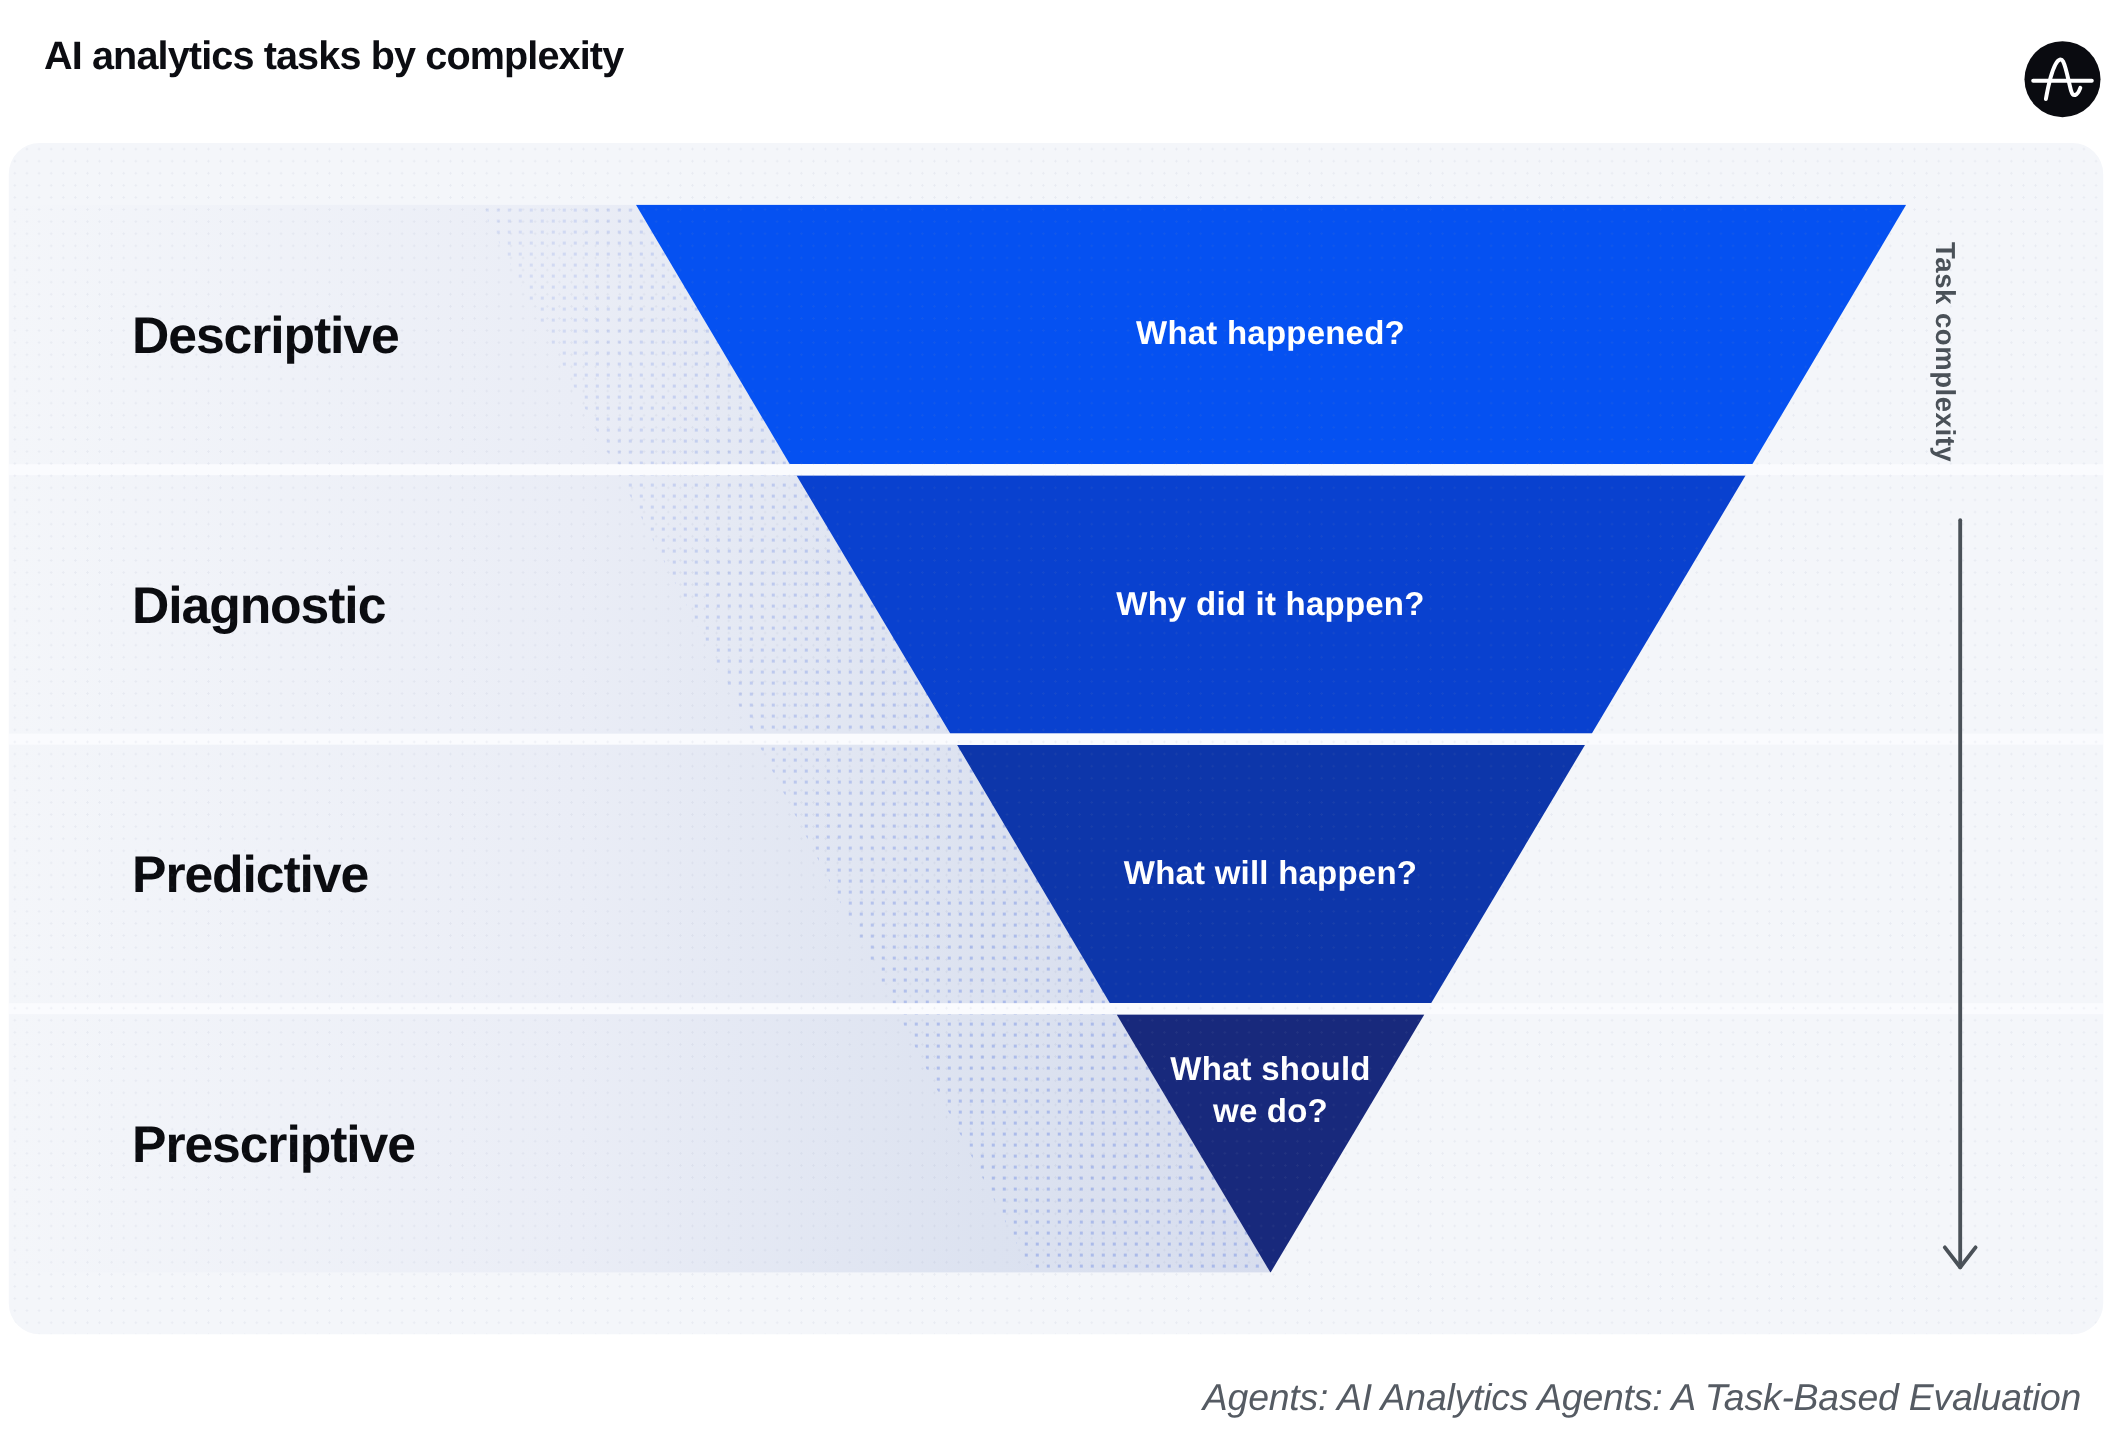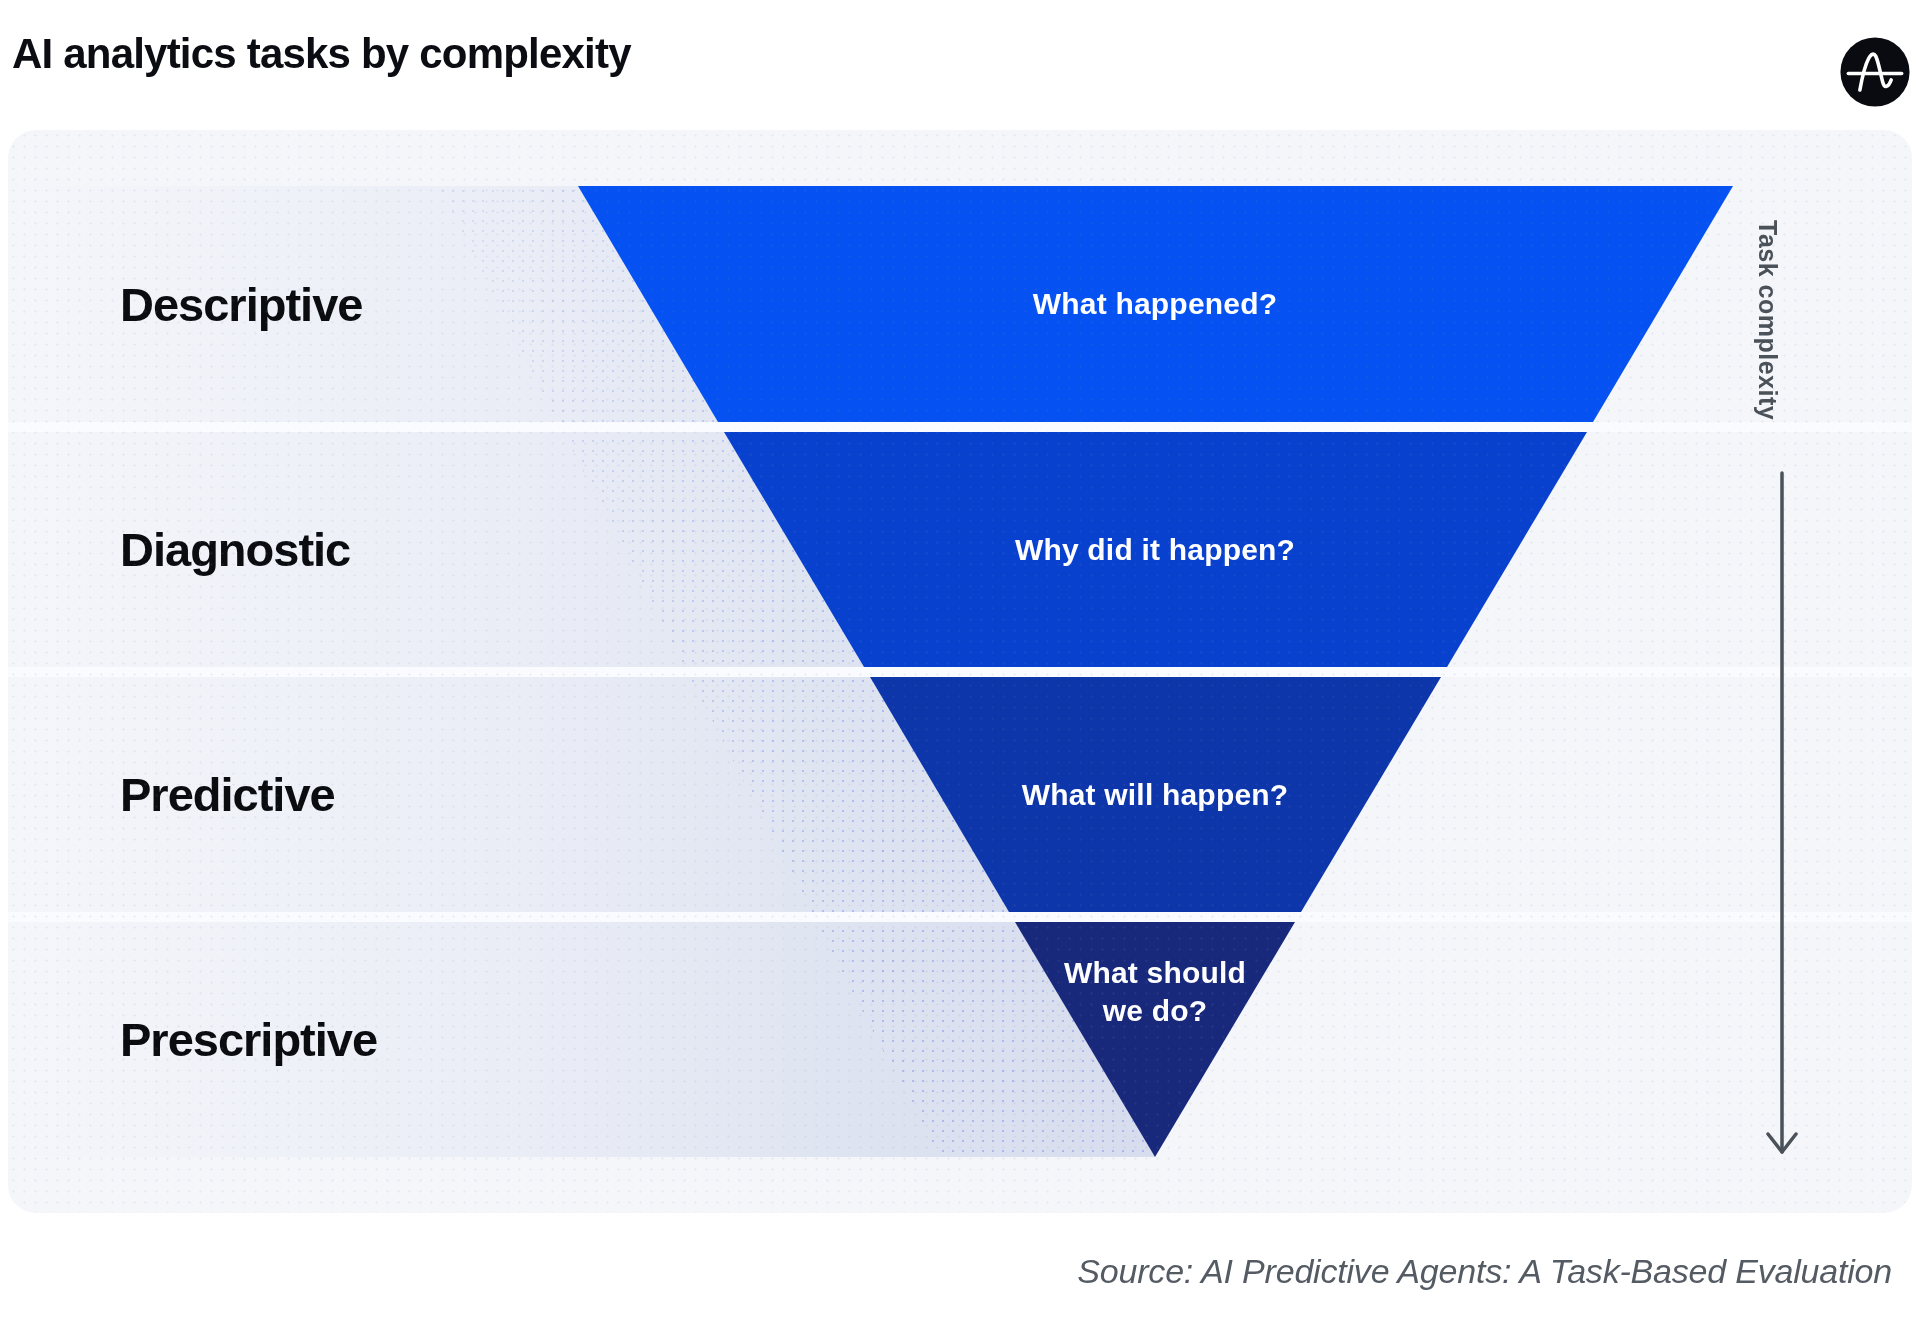--- a/index.html
+++ b/index.html
@@ -7,22 +7,22 @@
   body {
     position: relative;
     background: #ffffff;
     font-family: "Liberation Sans", sans-serif;
     overflow: hidden;
   }
   .abs { position: absolute; }
 
   
   .page-title {
-    left: 12px; top: 30px;
-    font-size: 42px; font-weight: 700;
+    left: 40px; top: 30px;
+    font-size: 36px; font-weight: 700;
     letter-spacing: -0.8px;
     color: #0c0d12;
   }
   .logo { left: 1839px; top: 36px; width: 72px; height: 72px; }
 
   
   .card {
     left: 8px; top: 130px; width: 1904px; height: 1083px;
     background: #f4f6fa;
     border-radius: 28px;
@@ -159,13 +159,13 @@
   <div class="abs row-label rl-3">Predictive</div>
   <div class="abs row-label rl-4">Prescriptive</div>
 
   <div class="abs axis-label">Task complexity</div>
   <svg class="abs axis-arrow" viewBox="0 0 44 695" aria-hidden="true">
     <line x1="22" y1="5" x2="22" y2="684" stroke="#4a5158" stroke-width="3.5" stroke-linecap="round"></line>
     <polyline points="8,666 22,684 36,666" fill="none" stroke="#4a5158" stroke-width="3.5" stroke-linecap="round" stroke-linejoin="round"></polyline>
   </svg>
 </div>
 
-<div class="abs source-caption">Source: AI Predictive Agents: A Task-Based Evaluation</div>
+<div class="abs source-caption">Agents: AI Analytics Agents: A Task-Based Evaluation</div>
 
 </body></html>

